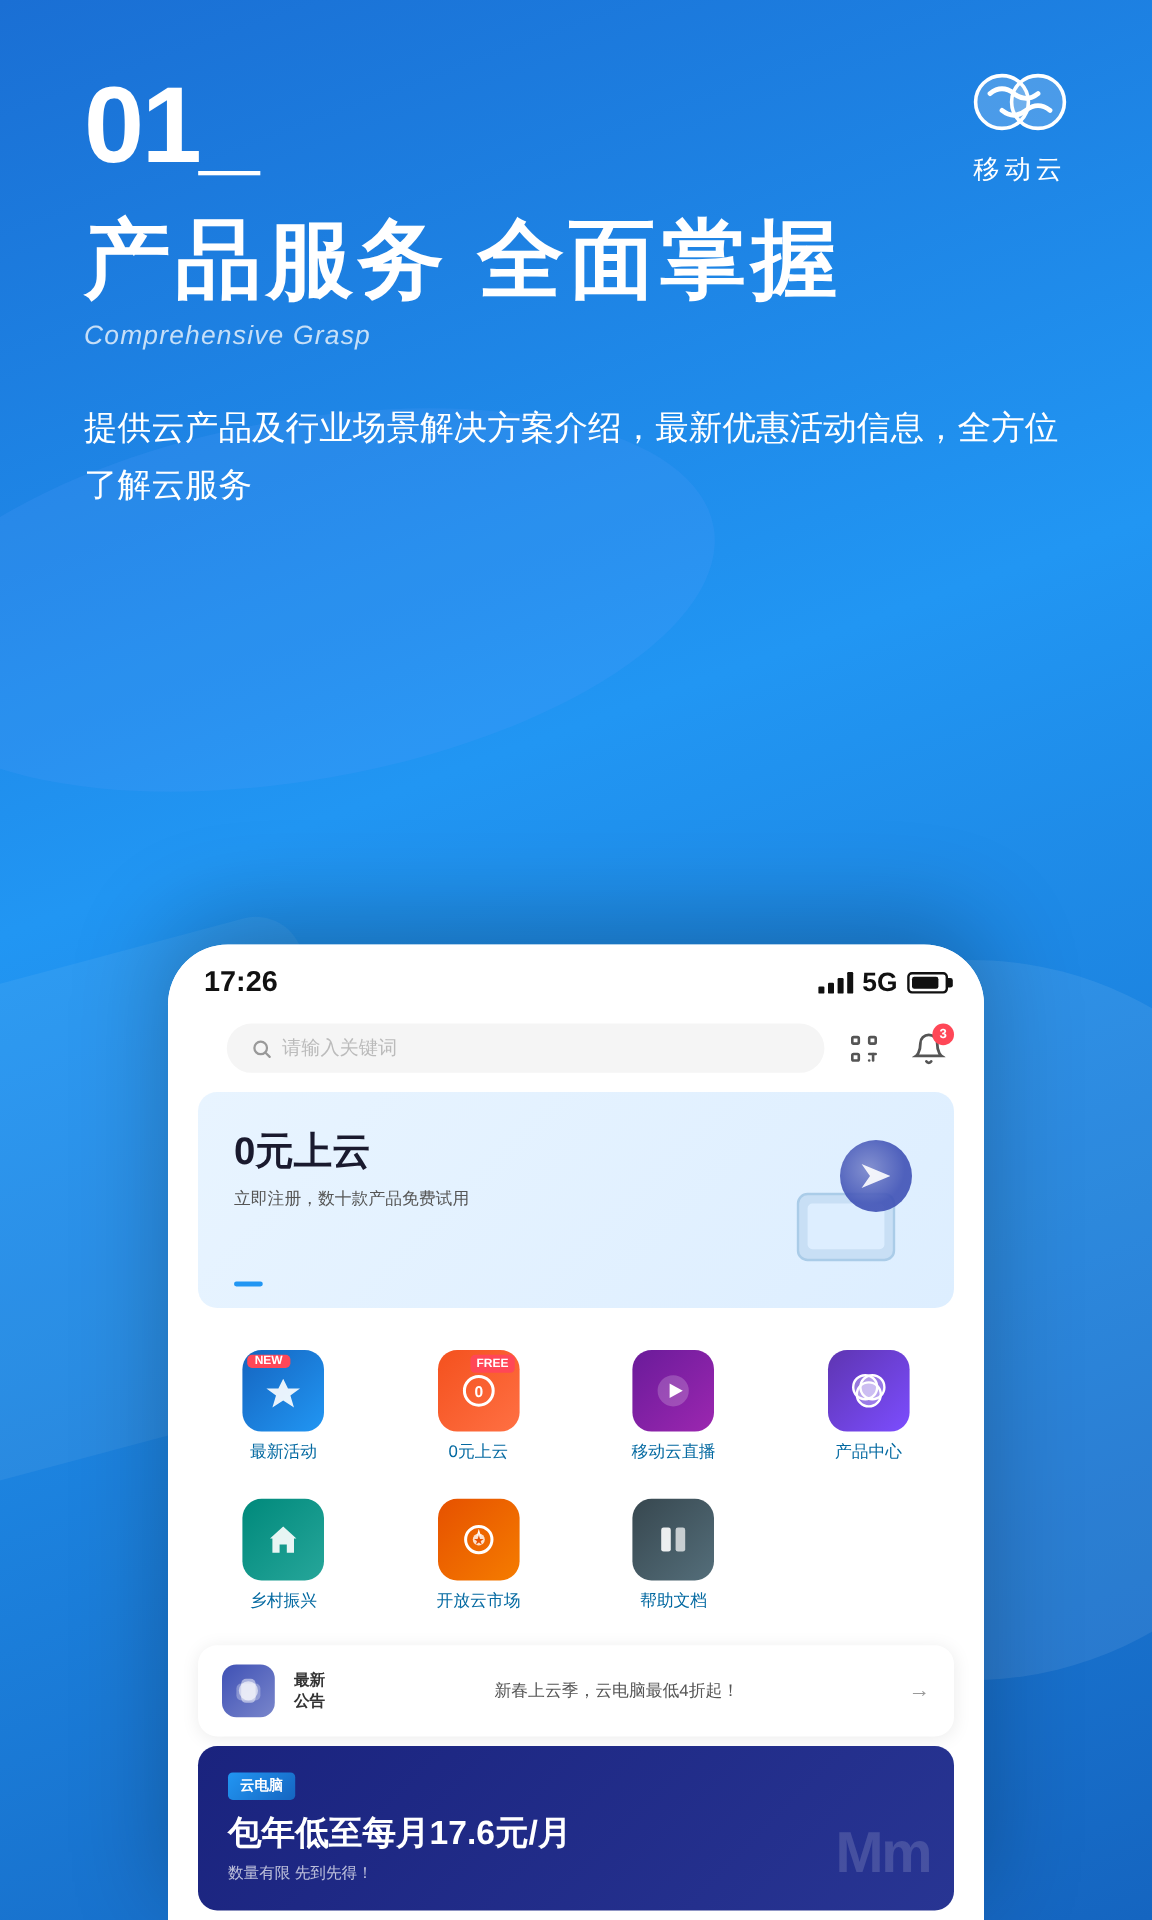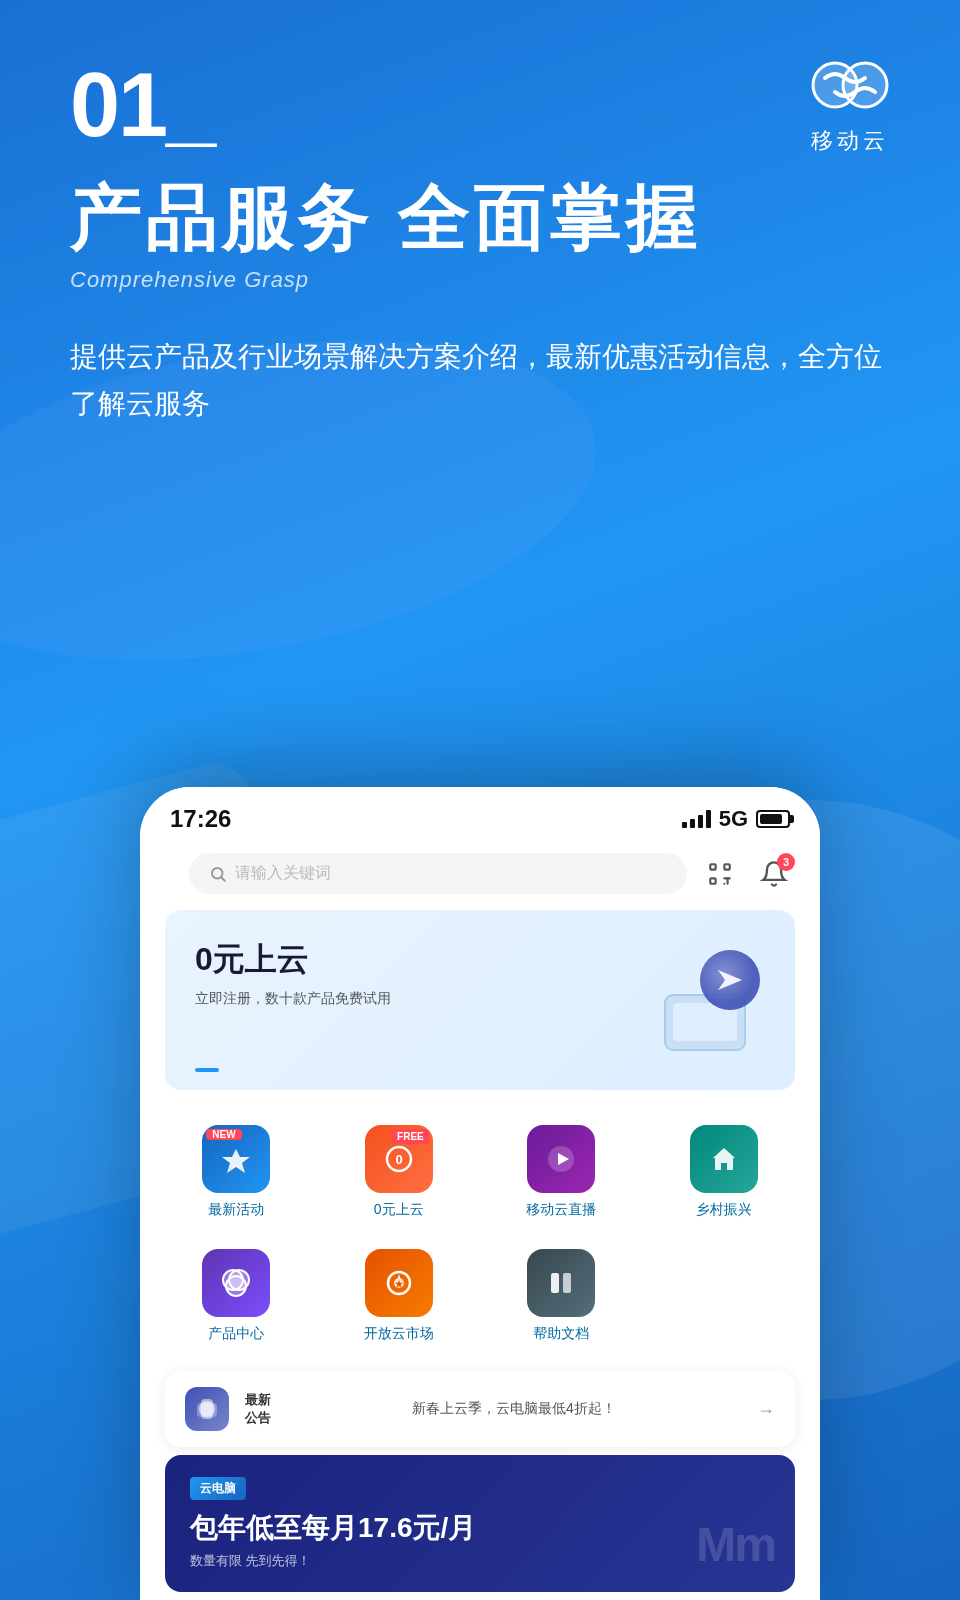--- a/index.html
+++ b/index.html
@@ -550,38 +550,38 @@
       <div class="icon-item">
         <div class="icon-box icon-live">
           <svg width="34" height="34" viewBox="0 0 34 34" fill="none">
             <circle cx="17" cy="17" r="13" fill="white" fill-opacity="0.2"></circle>
             <polygon points="14,11 25,17 14,23" fill="white"></polygon>
           </svg>
         </div>
         <span class="icon-label">移动云直播</span>
       </div>
       <div class="icon-item">
-        <div class="icon-box icon-rural">
-          <svg width="34" height="34" viewBox="0 0 34 34" fill="none">
-
-            <path d="M17 6 L28 16 L26 16 L26 28 L20 28 L20 21 L14 21 L14 28 L8 28 L8 16 L6 16 Z" fill="white" opacity="0.9"></path>
-          </svg>
-        </div>
-        <span class="icon-label">乡村振兴</span>
-      </div>
-
-      <div class="icon-item">
         <div class="icon-box icon-product">
           <svg width="34" height="34" viewBox="0 0 34 34" fill="none">
             <circle cx="14" cy="14" r="10" fill="white" fill-opacity="0.3" stroke="white" stroke-width="2"></circle>
             <circle cx="20" cy="14" r="10" fill="white" fill-opacity="0.3" stroke="white" stroke-width="2"></circle>
             <circle cx="17" cy="20" r="10" fill="white" fill-opacity="0.3" stroke="white" stroke-width="2"></circle>
           </svg>
         </div>
         <span class="icon-label">产品中心</span>
+      </div>
+
+      <div class="icon-item">
+        <div class="icon-box icon-rural">
+          <svg width="34" height="34" viewBox="0 0 34 34" fill="none">
+
+            <path d="M17 6 L28 16 L26 16 L26 28 L20 28 L20 21 L14 21 L14 28 L8 28 L8 16 L6 16 Z" fill="white" opacity="0.9"></path>
+          </svg>
+        </div>
+        <span class="icon-label">乡村振兴</span>
       </div>
       <div class="icon-item">
         <div class="icon-box icon-market">
           <svg width="34" height="34" viewBox="0 0 34 34" fill="none">
             <circle cx="17" cy="17" r="11" fill="none" stroke="white" stroke-width="2.5"></circle>
             <circle cx="17" cy="17" r="5" fill="white" opacity="0.8"></circle>
             <polygon points="17,8 19,15 17,12 15,15" fill="white"></polygon>
             <text x="17" y="21" text-anchor="middle" font-size="9" font-weight="900" fill="#e65100">★</text>
           </svg>
         </div>

